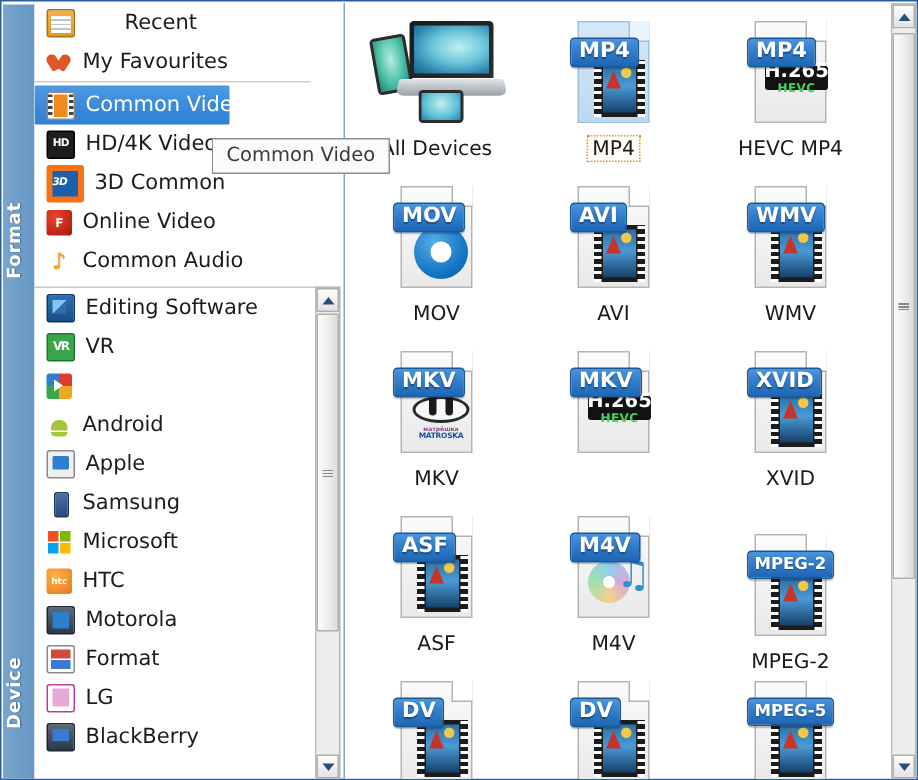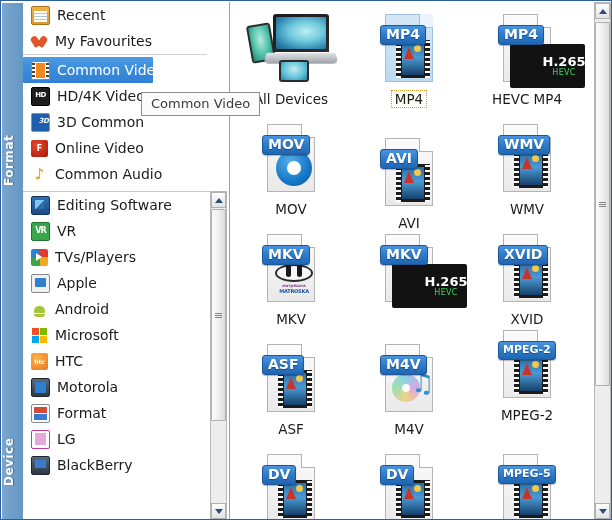--- a/index.html
+++ b/index.html
@@ -83,22 +83,22 @@
   .ic-heart:after{content:"";position:absolute;left:8px;top:3px;width:7px;height:11px;
     background:#e2542a;border-radius:7px 7px 3px 3px;transform:rotate(32deg);}
   .ic-film{background:#ffffff;border:1px solid #8a8a8a;}
   .ic-film:before{content:"";position:absolute;left:0;top:1px;bottom:1px;width:3px;
     background:repeating-linear-gradient(to bottom,#444 0 2px,#fff 2px 4px);}
   .ic-film:after{content:"";position:absolute;right:0;top:1px;bottom:1px;width:3px;
     background:repeating-linear-gradient(to bottom,#444 0 2px,#fff 2px 4px);}
   .ic-film .mid{position:absolute;left:4px;right:4px;top:1px;bottom:1px;background:#f08a1e;}
   .ic-hd{background:#1d1d1d;border:1px solid #000;color:#fff;font-size:7px;font-weight:bold;
     line-height:15px;text-align:center;letter-spacing:-.5px;}
-  .ic-3d{background:#1b5fae;border:1px solid #f97316;color:#fff;font-size:7px;font-weight:bold;
-    line-height:15px;text-align:right;letter-spacing:-.5px;font-style:italic;}
+  .ic-3d{background:#1b5fae;border:4px solid #f97316;color:#fff;font-size:7px;font-weight:bold;
+    line-height:15px;text-align:left;letter-spacing:-.5px;font-style:italic;}
   .ic-online{background:radial-gradient(circle at 35% 30%,#e8472e,#a8150a);border-radius:50%;
     color:#fff;font-size:8px;font-weight:bold;line-height:17px;text-align:center;}
   .ic-audio{background:none;color:#f0a81e;font-size:15px;line-height:17px;text-align:center;
     text-shadow:0 0 1px #c07f0a;}
   .ic-edit{background:linear-gradient(to bottom,#2f6fb5,#1b4c86);border:1px solid #123458;}
   .ic-edit:after{content:"";position:absolute;left:3px;top:3px;width:9px;height:9px;
     background:linear-gradient(135deg,#7ec8f0 50%,#2d6ea8 50%);}
   .ic-vr{background:#3aa64a;border:1px solid #1f7530;color:#fff;font-size:8px;font-weight:bold;
     line-height:15px;text-align:center;letter-spacing:-1px;}
   .ic-tv{background:conic-gradient(#e23a2e 0 25%,#f0a81e 25% 50%,#3aa64a 50% 75%,#2f7fd0 75% 100%);
@@ -241,26 +241,26 @@
     background:linear-gradient(to bottom,#2d6fa8 0%,#4a9ad4 45%,#16406b 100%);
     overflow:hidden;
   }
   .strip .pic:before{content:"";position:absolute;left:2px;top:4px;width:0;height:0;
     border-left:5px solid transparent;border-right:5px solid transparent;
     border-bottom:12px solid #c7342a;}
   .strip .pic:after{content:"";position:absolute;right:3px;top:2px;width:7px;height:7px;
     background:#f0c84a;border-radius:50%;}
 
   .hevc{
-    position:absolute;left:12px;top:30px;width:42px;height:44px;
+    position:absolute;left:12px;top:30px;width:42px;height:16px;
     background:#121212;border-radius:2px;z-index:1;
-    display:flex;flex-direction:column;align-items:center;justify-content:center;padding-left:33px;
+    display:flex;flex-direction:column;align-items:center;justify-content:center;
   }
   .hevc .a{color:#ffffff;font-weight:bold;font-size:13px;line-height:13px;}
-  .hevc .b{color:#45d45a;font-weight:normal;font-size:8px;line-height:9px;letter-spacing:.3px;}
+  .hevc .b{color:#45d45a;font-weight:bold;font-size:8px;line-height:9px;letter-spacing:.3px;}
 
   .qt{
     position:absolute;left:14px;top:26px;width:36px;height:36px;z-index:1;
     border-radius:50%;
     background:radial-gradient(circle at 38% 32%,#55aee8,#1273c4 65%,#0b5a9c);
   }
   .qt:after{content:"";position:absolute;left:50%;top:50%;width:14px;height:14px;
     margin:-7px 0 0 -7px;background:#ffffff;border-radius:50%;}
 
   .mkvlogo{position:absolute;left:10px;top:30px;width:44px;height:30px;z-index:1;
@@ -318,21 +318,21 @@
 <div class="app">
 
   <div class="vstrip">
     <div class="gap" style="top:0px;height:1px;"></div>
     <div class="vtab-label vtab-format">Format</div>
     <div class="vtab-label vtab-device">Device</div>
   </div>
 
   <div class="sidepanel panel-top">
 
-    <div class="srow" style="top:0;">
+    <div class="srow" style="top:0;gap:26px;">
       <span class="ico ic-recent"></span>
       <span class="lbl">Recent</span>
     </div>
 
     <div class="srow">
       <span class="ico ic-heart"></span>
       <span class="lbl">My Favourites</span>
     </div>
 
     <div style="height:3px;"></div>
@@ -372,29 +372,32 @@
     <div class="srow">
       <span class="ico ic-edit"></span>
       <span class="lbl">Editing Software</span>
     </div>
     <div class="srow">
       <span class="ico ic-vr">VR</span>
       <span class="lbl">VR</span>
     </div>
     <div class="srow">
       <span class="ico ic-tv"></span>
-      <span class="lbl">TVs/Players</span>
+    </div>
+    <div class="srow">
+      <span class="ico ic-android"></span>
+      <span class="lbl">Android</span>
     </div>
     <div class="srow">
       <span class="ico ic-apple"></span>
       <span class="lbl">Apple</span>
     </div>
     <div class="srow">
-      <span class="ico ic-android"></span>
-      <span class="lbl">Android</span>
+      <span class="ico ic-samsung"></span>
+      <span class="lbl">Samsung</span>
     </div>
     <div class="srow">
       <span class="ico ic-ms"></span>
       <span class="lbl">Microsoft</span>
     </div>
     <div class="srow">
       <span class="ico ic-htc">htc</span>
       <span class="lbl">HTC</span>
     </div>
     <div class="srow">
@@ -480,21 +483,21 @@
           <div class="art">
             <div class="fileicon">
               <span class="page"></span>
               <span class="fold"></span>
               <div class="qt"></div>
               <span class="badge f16">MOV</span>
             </div>
           </div>
           <div class="cap">MOV</div>
         </div>
-        <div class="cell" style="left: 120px; top: 124px;">
+        <div class="cell" style="left: 120px; top: 110px;">
           <div class="art">
             <div class="fileicon">
               <span class="page"></span>
               <span class="fold"></span>
               <div class="strip">
                 <span class="pic"></span>
               </div>
               <span class="badge f16">AVI</span>
             </div>
           </div>
@@ -574,21 +577,21 @@
               <span class="fold"></span>
               <div class="itunes">
                 <span class="disc"></span>
                 <span class="note">♫</span>
               </div>
               <span class="badge f16">M4V</span>
             </div>
           </div>
           <div class="cap">M4V</div>
         </div>
-        <div class="cell" style="left: 238px; top: 316px;">
+        <div class="cell" style="left: 238px; top: 342px;">
           <div class="art">
             <div class="fileicon">
               <span class="page"></span>
               <span class="fold"></span>
               <div class="strip">
                 <span class="pic"></span>
               </div>
               <span class="badge f12">MPEG-2</span>
             </div>
           </div>

